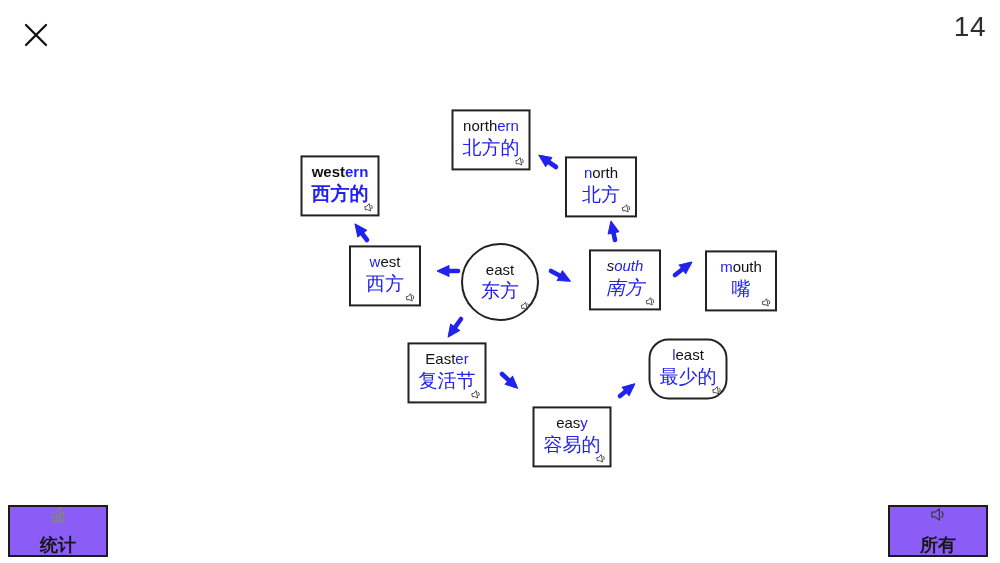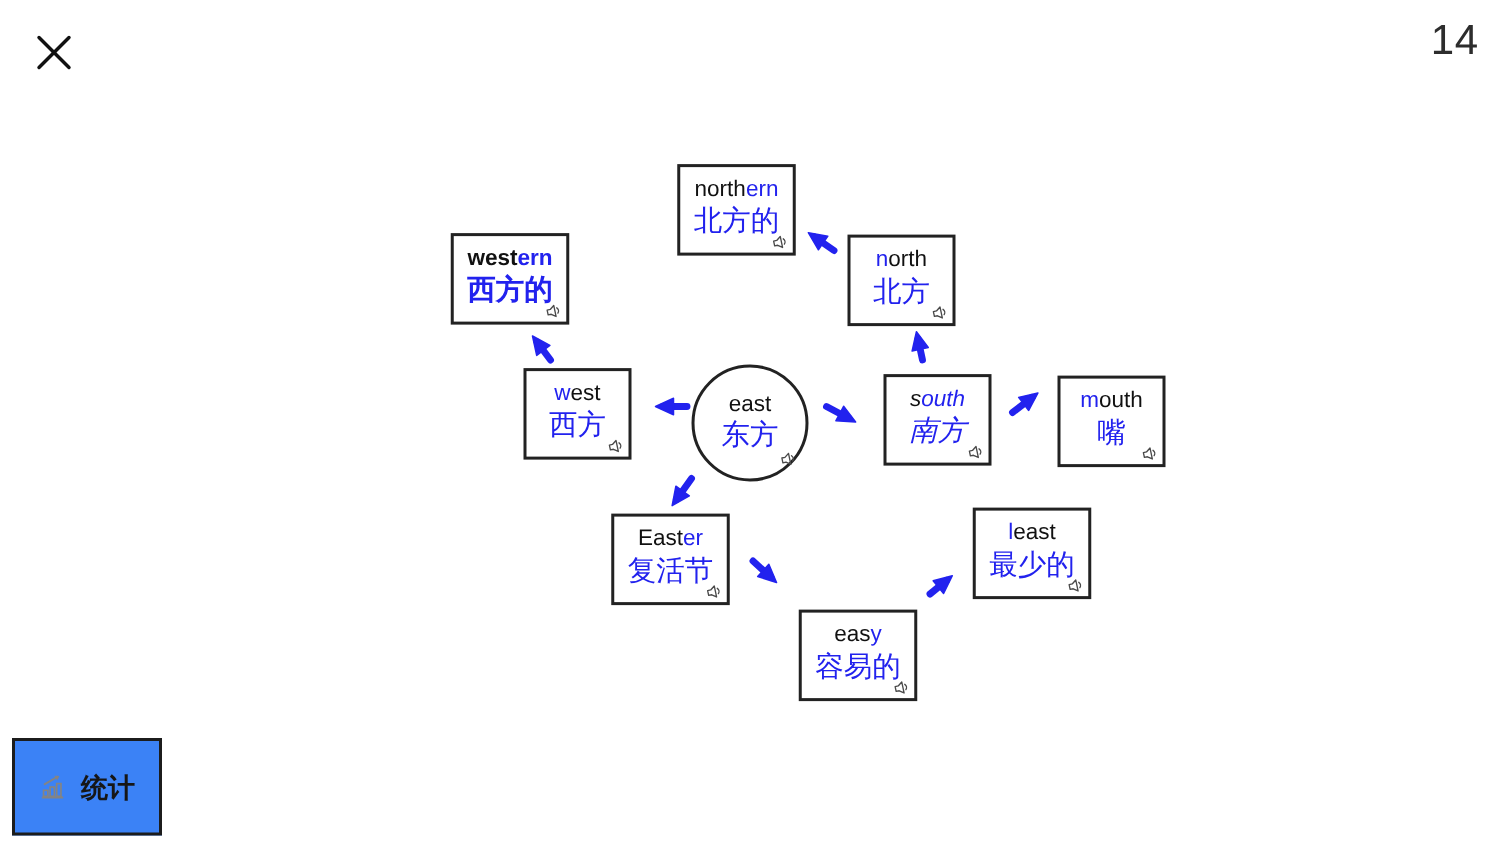--- a/index.html
+++ b/index.html
@@ -23,23 +23,23 @@
     width:78px; height:78px; border-radius:50%; border-width:2.5px;
     display:flex; flex-direction:column; justify-content:center; padding:0;
   }
   .word { font-size:15px; line-height:1.3; color:var(--ink); white-space:nowrap; }
   .word .hl { color:var(--hl); }
   .trans { font-size:19px; line-height:1.3; color:var(--hl); white-space:nowrap; }
   .spk { position:absolute; right:2px; bottom:1px; width:12px; height:12px; transform:rotate(-12deg); }
   .node.circle .spk { right:5px; bottom:7px; }
   
   .foot-btn {
-    position:absolute; bottom:6px; height:65px; width:100px; background:#3b82f6;
+    position:absolute; bottom:6px; height:52px; width:100px; background:#8b5cf6;
     border:2px solid #1c1c1c; display:flex; align-items:center; justify-content:center;
-    gap:9px; cursor:pointer;
+    gap:9px; cursor:pointer;flex-direction:column;
   }
   .foot-btn.left { left:8px; }
   .foot-btn.right { right:12px; }
   .foot-label { font-size:18px; font-weight:600; color:#161616; }
   .ico { width:19px; height:19px; flex:0 0 auto; }
 </style>
 </head>
 <body>
 
 <div id="stage">
@@ -136,21 +136,21 @@
       </svg>
     </div>
       <div class="node rect" style="left: 572px; top: 400px; margin-top: 37px;">
       <div class="word"><span>eas</span><span class="hl">y</span></div>
       <div class="trans">容易的</div>
       <svg class="spk" viewBox="0 0 16 16">
         <path d="M2 5.8 L4.8 5.8 L8.6 3 L8.6 13 L4.8 10.2 L2 10.2 Z" fill="none" stroke="#4a4a4a" stroke-width="1.2" stroke-linejoin="round"></path>
         <path d="M10.8 5.6 A3.4 3.4 0 0 1 10.8 10.4" fill="none" stroke="#4a4a4a" stroke-width="1.2" stroke-linecap="round"></path>
       </svg>
     </div>
-      <div class="node rect" style="left: 688px; top: 369px;">
+      <div class="node rect" style="left: 688px; top: 369px; border-radius: 20px;">
       <div class="word"><span class="hl">l</span><span>east</span></div>
       <div class="trans">最少的</div>
       <svg class="spk" viewBox="0 0 16 16">
         <path d="M2 5.8 L4.8 5.8 L8.6 3 L8.6 13 L4.8 10.2 L2 10.2 Z" fill="none" stroke="#4a4a4a" stroke-width="1.2" stroke-linejoin="round"></path>
         <path d="M10.8 5.6 A3.4 3.4 0 0 1 10.8 10.4" fill="none" stroke="#4a4a4a" stroke-width="1.2" stroke-linecap="round"></path>
       </svg>
     </div>
     </div>
 
   <div class="foot-btn left">
@@ -158,14 +158,21 @@
       <line x1="2" y1="17.5" x2="17" y2="17.5" stroke="#848484" stroke-width="1.4"></line>
       <rect x="3.2" y="12.5" width="3" height="4.2" fill="none" stroke="#848484" stroke-width="1.2"></rect>
       <rect x="7.8" y="10.2" width="3" height="6.5" fill="none" stroke="#848484" stroke-width="1.2"></rect>
       <rect x="12.4" y="7.8" width="3" height="8.9" fill="none" stroke="#848484" stroke-width="1.2"></rect>
       <path d="M3.5 8.5 L13.5 2.8" stroke="#848484" stroke-width="1.4" fill="none"></path>
       <path d="M10.8 2.2 L14.2 2.4 L12.8 5.4" fill="#848484"></path>
     </svg>
     <span class="foot-label">统计</span>
   </div>
 
+  <div class="foot-btn right">
+    <svg class="ico" viewBox="0 0 20 20">
+      <path d="M3 7.5 L6.5 7.5 L11 4 L11 16 L6.5 12.5 L3 12.5 Z" fill="none" stroke="#3a3a3a" stroke-width="1.3" stroke-linejoin="round"></path>
+      <path d="M13.5 7 A4.2 4.2 0 0 1 13.5 13" fill="none" stroke="#3a3a3a" stroke-width="1.3" stroke-linecap="round"></path>
+    </svg>
+    <span class="foot-label">所有</span>
+  </div>
 
 </div>
 
 </body></html>

